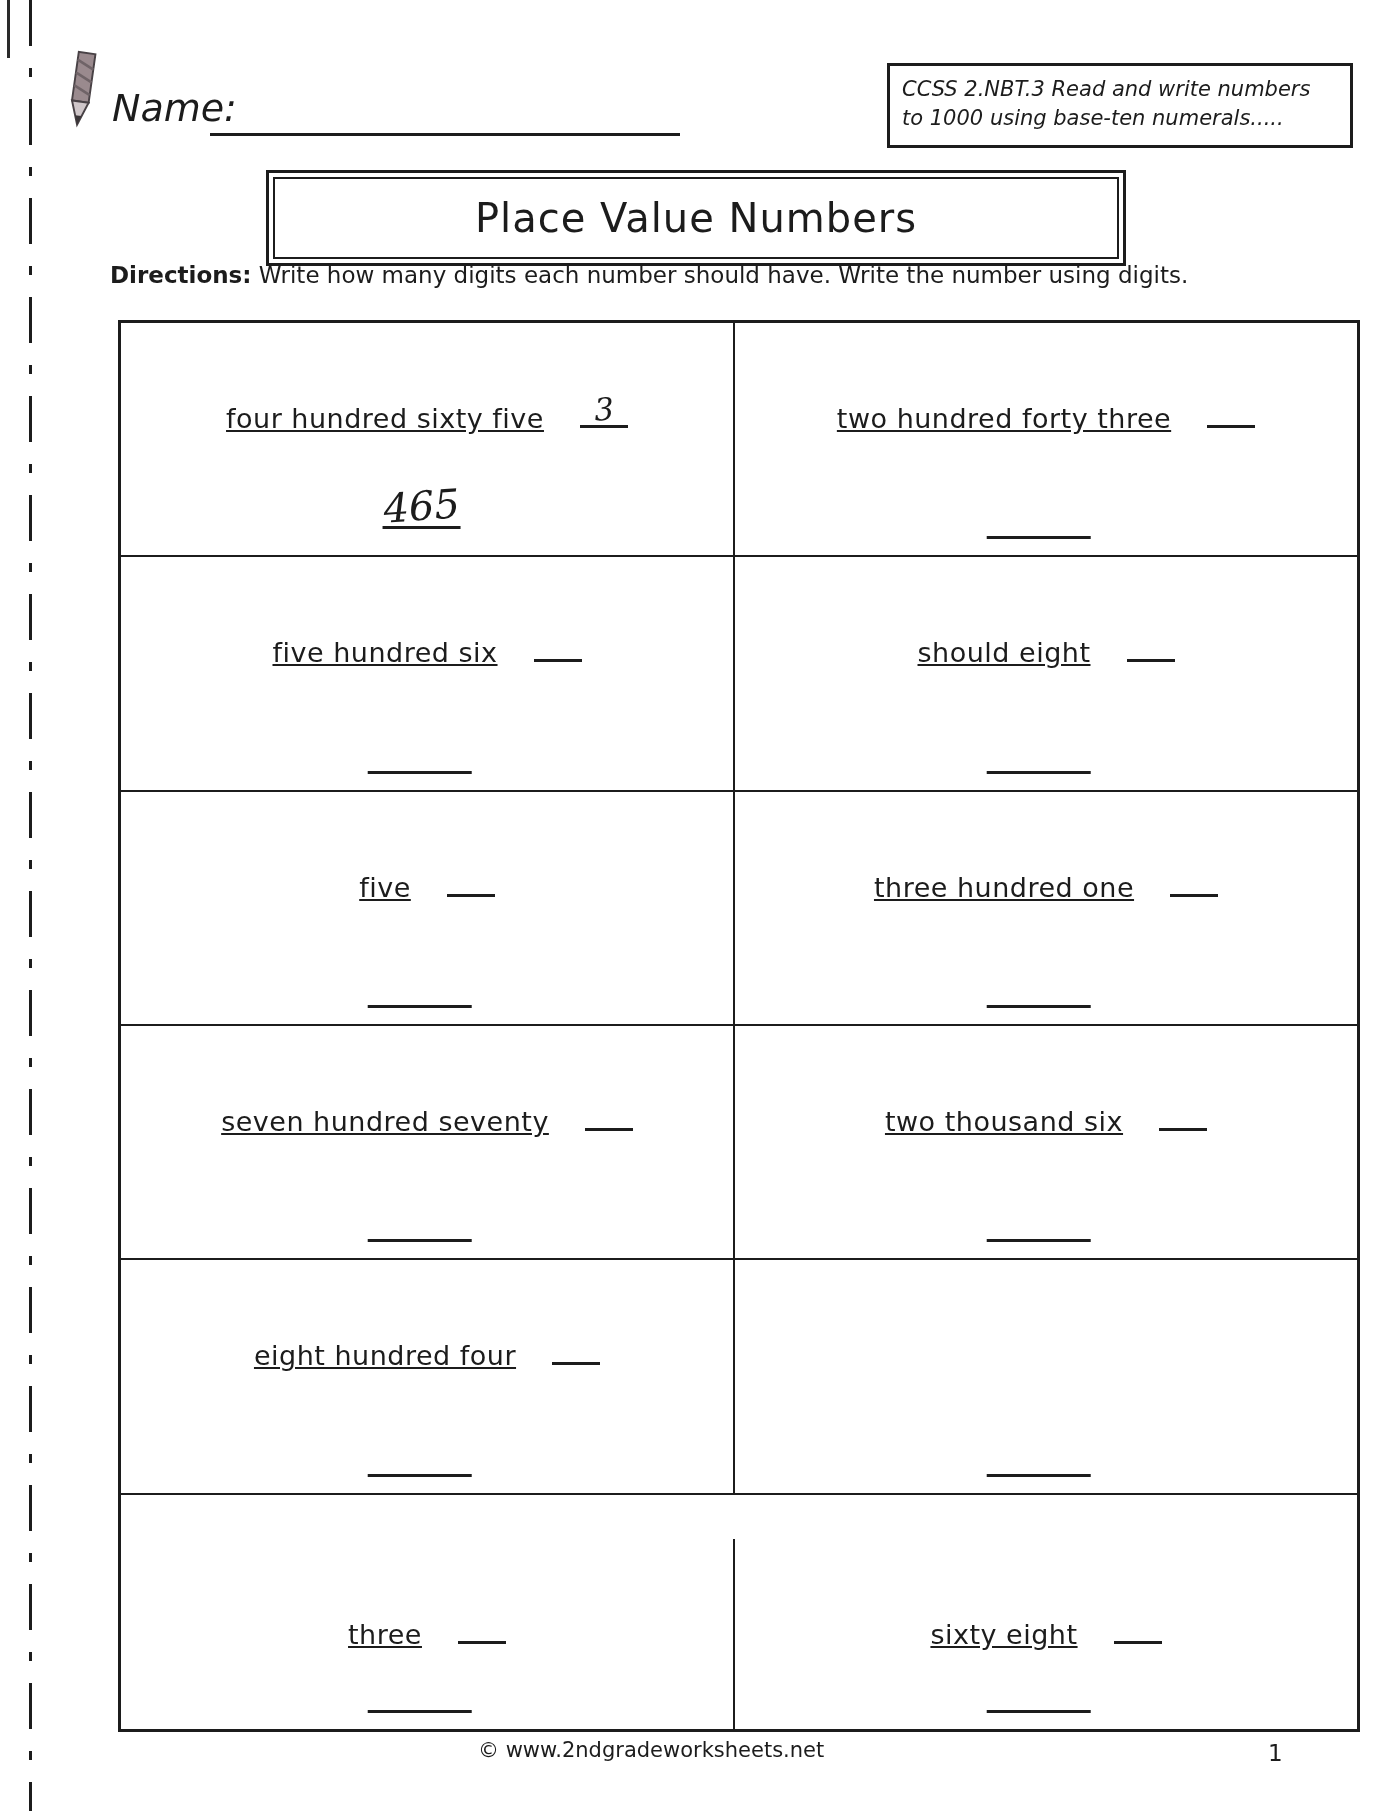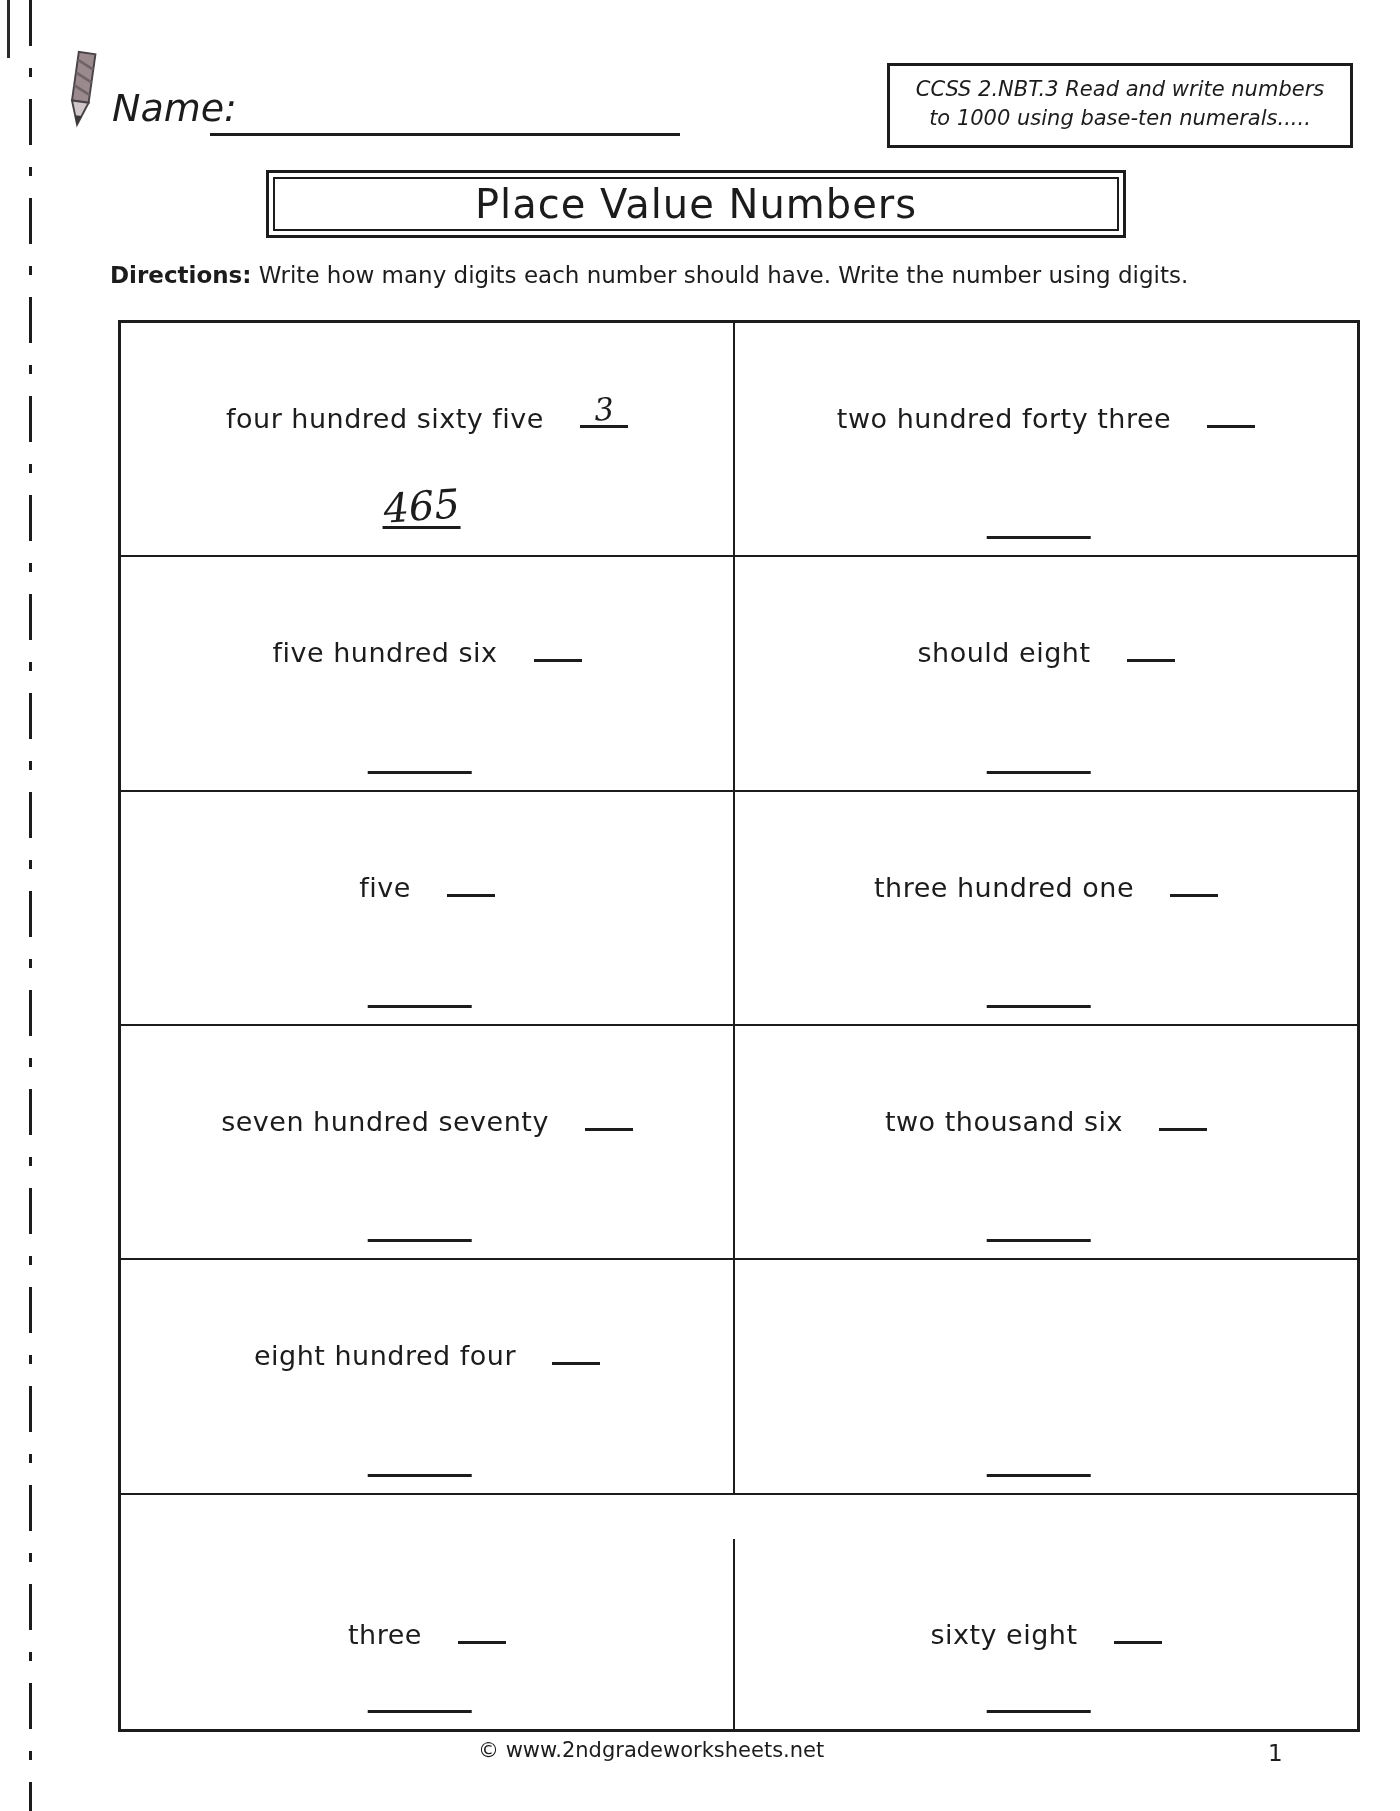--- a/index.html
+++ b/index.html
@@ -23,40 +23,41 @@
       #1c1c1c 68px, #1c1c1c 77px,
       transparent 77px, transparent 99px);
   }
   
   .pencil { position:absolute; left:60px; top:50px; transform:rotate(8deg); }
   .name-label { position:absolute; left:112px; top:86px; font-size:38px;font-style:italic; }
   .name-line { position:absolute; left:210px; top:133px; width:470px; height:3px; background:#1c1c1c; }
   .ccss-box {
     position:absolute; left:887px; top:63px; width:436px; height:62px;
     border:3px solid #1c1c1c; padding:9px 12px 8px 12px;
-    font-size:21px; line-height:1.38; font-style:italic;text-align:center;
+    font-size:21px; line-height:1.38; font-style:italic;
   }
   .title-box {
-    position:absolute; left:266px; top:170px; width:860px; height:68px;
+    position:absolute; left:266px; top:170px; width:860px; height:96px;
     border:3px solid #1c1c1c; padding:4px; box-sizing:border-box;
   }
   .title-box-inner {
     border:2px solid #1c1c1c; width:100%; height:100%; box-sizing:border-box;
     display:flex; align-items:center; justify-content:center;
   }
   .page-title { font-size:40px; letter-spacing:1px; }
   .directions { position:absolute; left:110px; top:262px; font-size:23px; width:1200px; }
   .directions b { font-weight:bold; }
   
   .worksheet-table {
     position:absolute; left:118px; top:320px; width:1242px; height:1412px;
     border:3px solid #1c1c1c; box-sizing:border-box;
     display:grid;
     grid-template-columns:617fr 625fr;
     grid-template-rows:repeat(6, 1fr);
+    text-decoration:underline;
   }
   .cell {
     position:relative;
     border-right:2px solid #1c1c1c;
     border-bottom:2px solid #1c1c1c;
   }
   .cell:nth-child(even) { border-right:none; }
   .cell:nth-child(11), .cell:nth-child(12) { border-bottom:none;margin-top:44px; }
   .words-row {
     margin-top:80px;

